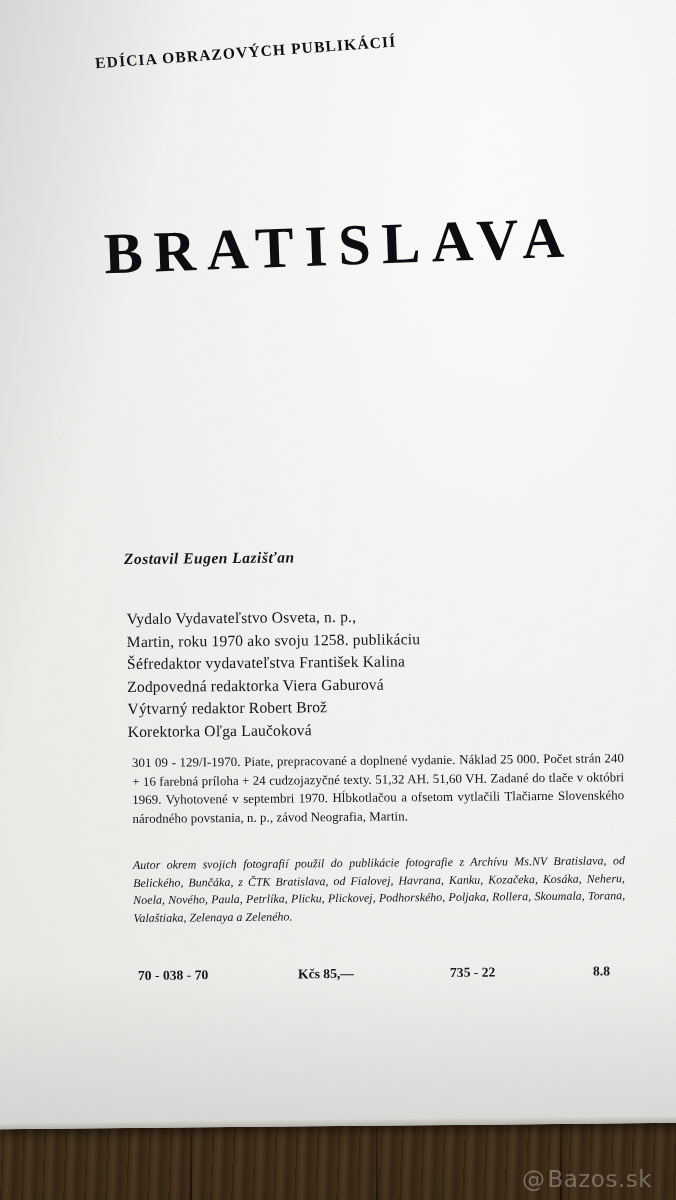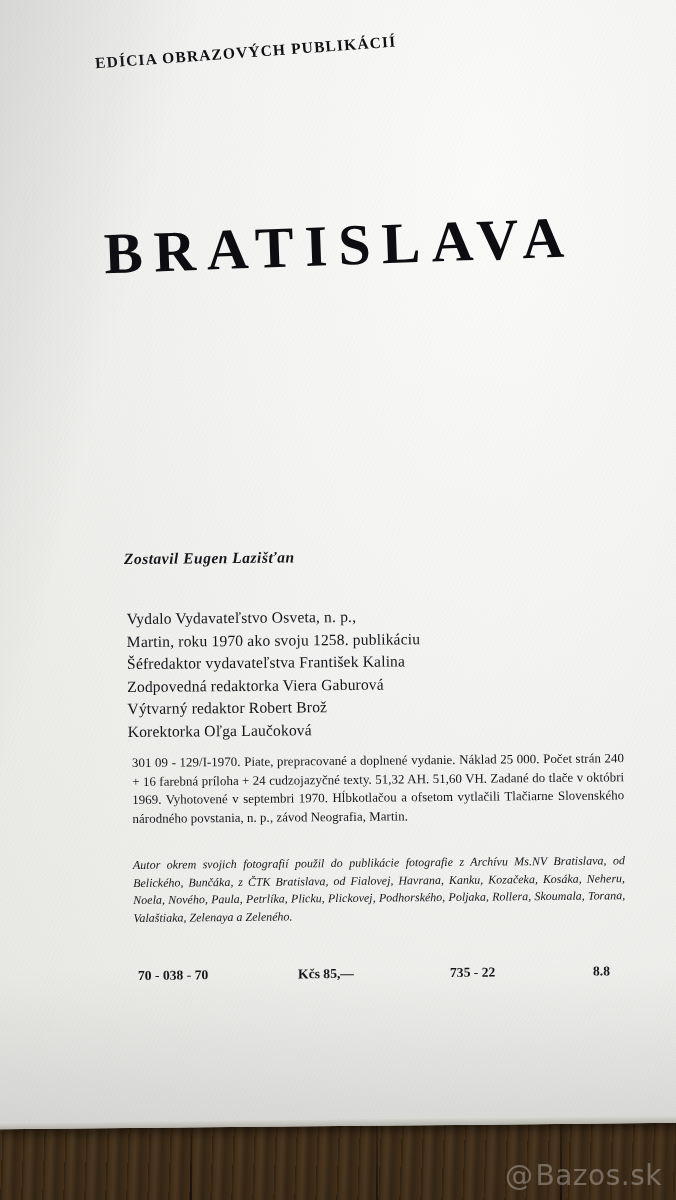--- a/index.html
+++ b/index.html
@@ -209,24 +209,24 @@
   }
   .codes span { position: absolute; white-space: nowrap; }
   .code-0 { left: 0px; }
   .code-1 { left: 160px; }
   .code-2 { left: 312px; }
   .code-3 { left: 455px; }
 
   
   .watermark {
     position: absolute;
-    right: 14px;
+    right: 24px;
     bottom: 8px;
     font-family: "DejaVu Sans", sans-serif;
-    font-size: 28px;
+    font-size: 23px;
     font-weight: 400;
     color: rgba(255,255,255,0.30);
     text-shadow: 0 1px 2px rgba(0,0,0,0.35);
     letter-spacing: 0.5px;
     white-space: nowrap;
     mix-blend-mode: screen;
   }
   .watermark .at {
     display: inline-block;
     margin-right: 2px;

